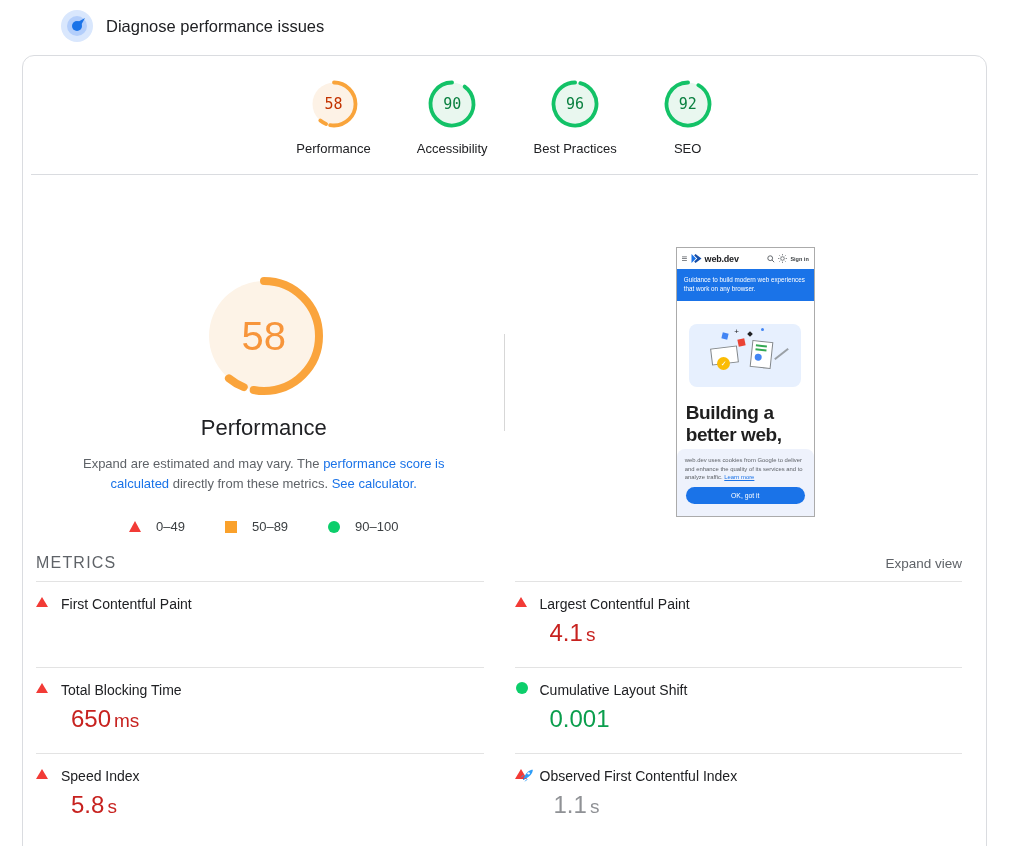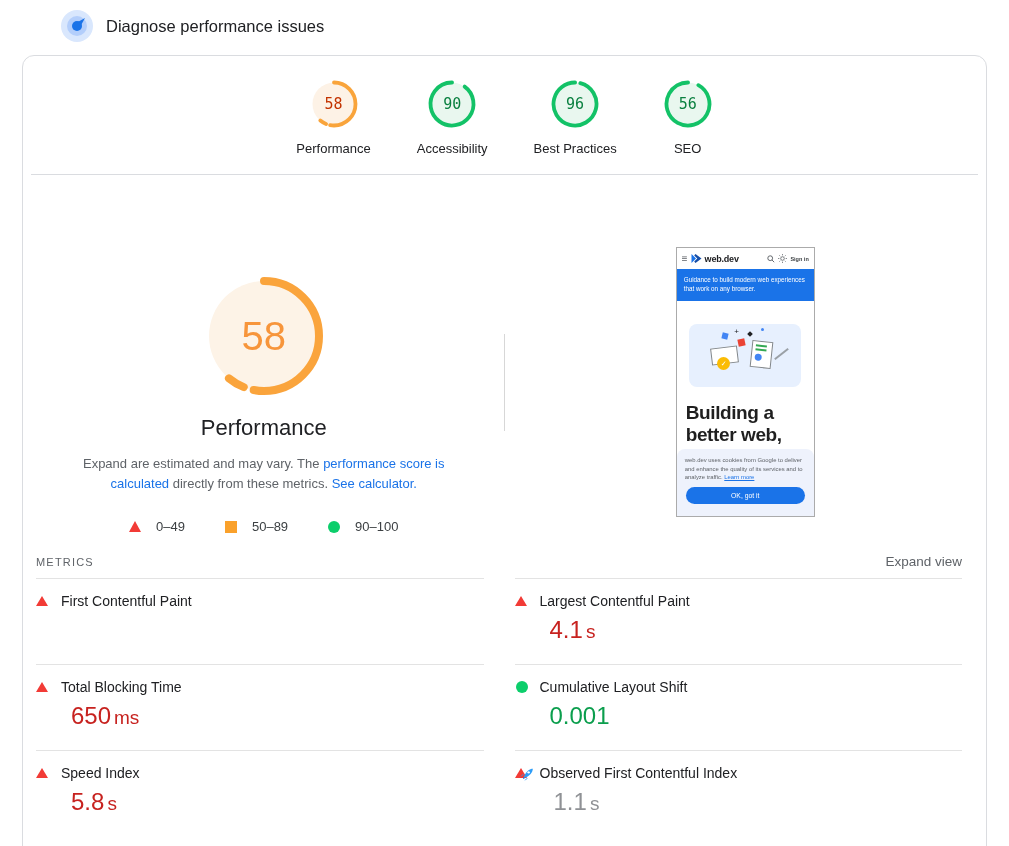--- a/index.html
+++ b/index.html
@@ -90,25 +90,25 @@
   .il-dot2 { left:72px; top:4px; width:3px; height:3px; border-radius:50%; background:#4285f4; }
   .thumb-heading { margin:15px 0 0 9px; font-size:19px; line-height:21.5px; font-weight:700; color:#1f1f1f; letter-spacing:-0.4px; }
   .cookie { position:absolute; left:0; right:0; top:201px; bottom:0; background:#eef2fc; border-radius:8px 8px 0 0; padding:7px 8px 0; }
   .cookie-text { font-size:5.9px; line-height:8.5px; color:#5f6368; }
   .cookie-text a { color:#1a73e8; text-decoration:underline; cursor:pointer; }
   .cookie-btn { margin:5px auto 0; width:119px; height:17px; background:#1a73e8; border-radius:9px;
     color:#fff; font-size:6.8px; display:flex; align-items:center; justify-content:center; cursor:pointer; }
 
   
   .metrics-head { display:flex; justify-content:space-between; align-items:baseline; margin:3px 24px 0 13px; }
-  .metrics-label { font-size:11px; font-weight:500; letter-spacing:1.2px; color:#5f6368; }
+  .metrics-label { font-size:16px; font-weight:500; letter-spacing:1.2px; color:#5f6368; }
   .expand-view { font-size:13.5px; color:#5f6368; cursor:pointer; }
   .metrics-grid { display:grid; grid-template-columns:1fr 1fr; column-gap:31px; margin:9px 24px 0 13px; }
   .m-cell { border-top:1px solid #e3e3e3; padding:14px 0 20px; }
-  .m-top { display:flex; align-items:center; gap:11px; font-size:14px; color:#202124; }
+  .m-top { display:flex; align-items:flex-start; gap:11px; font-size:14px; color:#202124; }
   .m-icon-wrap { position:relative; width:14px; height:12px; flex:0 0 auto; }
   .m-tri { position:absolute; left:0; top:1px; width:0; height:0; border-left:6px solid transparent; border-right:6px solid transparent; border-bottom:10.5px solid #f23b36; }
   .m-dot { position:absolute; left:1px; top:0; width:12px; height:12px; border-radius:50%; background:#0cce6b; }
   .m-rocket { position:absolute; left:5px; top:0; }
   .m-value { margin:7px 0 0 35px; font-size:24px; font-weight:500; }
   .m-value .unit { font-size:19px; margin-left:3px; font-weight:400; }
   .fail .m-value { color:#c7221f; }
   .pass .m-value { color:#0b9e4d; }
   .observed .m-value { color:#8f9195;margin-left:39px; }
 </style>
@@ -156,21 +156,21 @@
         <div class="num">96</div>
       </div>
       <div class="score-label">Best Practices</div>
     </div>
     <div class="score-item">
       <div class="gauge g-pass">
         <svg width="50" height="50" viewBox="0 0 50 50">
           <circle class="fillc" cx="25" cy="25" r="21.5"></circle>
           <circle class="arc" cx="25" cy="25" r="21.5" stroke-width="3.8" pathLength="100" stroke-dasharray="92 8" transform="rotate(-61.2 25 25)"></circle>
         </svg>
-        <div class="num">56</div>
+        <div class="num">92</div>
       </div>
       <div class="score-label">SEO</div>
     </div>
   </div>
 
   <div class="divider-h"></div>
 
   <div class="hero">
     <div class="hero-vdiv"></div>
 

